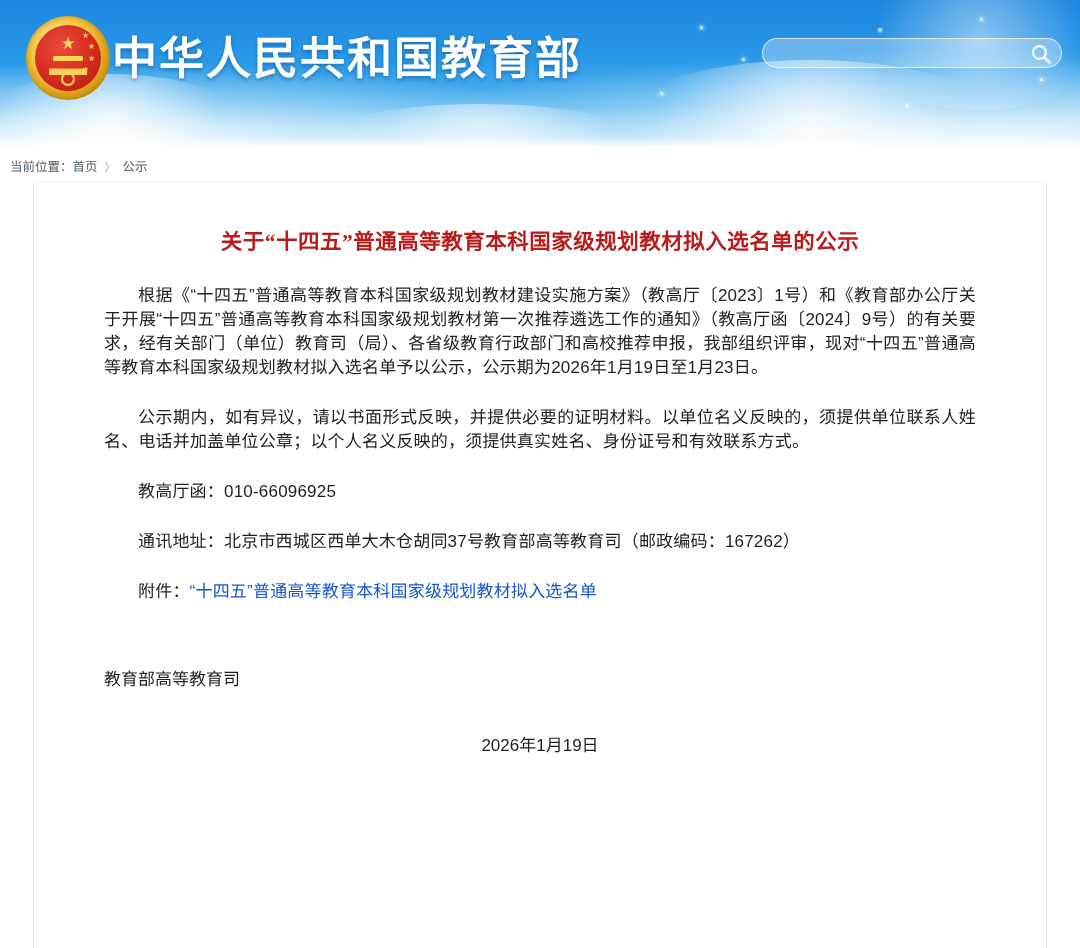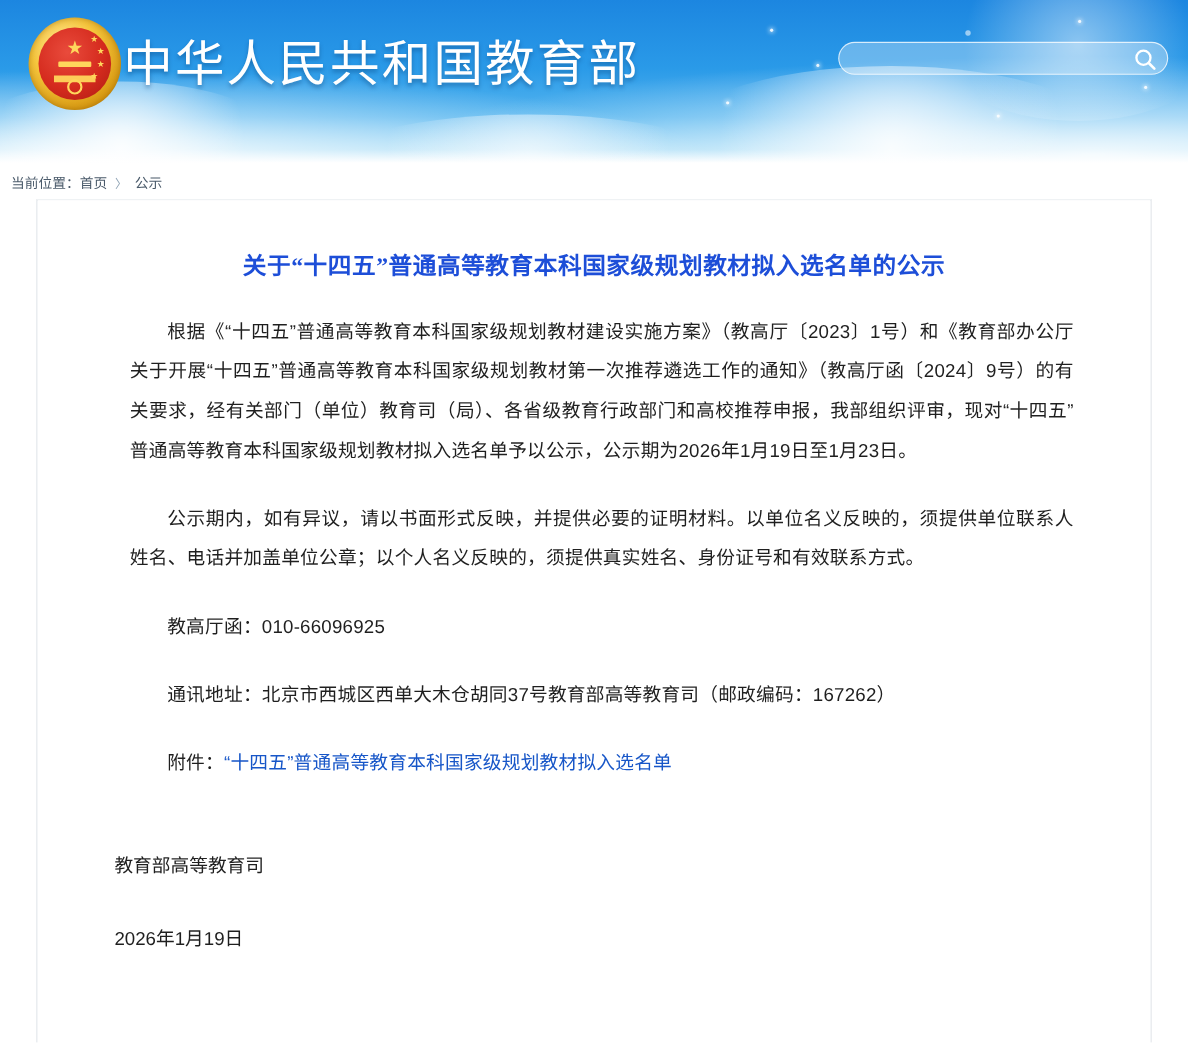--- a/index.html
+++ b/index.html
@@ -89,21 +89,21 @@
     width: 14px; height: 14px; border: 2px solid #ffd65c; border-radius: 50%;
   }
 
   
   .title-cn {
     position: absolute;
     left: 112px; top: 22px;
     color: #ffffff;
     font-family: "Liberation Serif", "DejaVu Serif", serif;
     font-size: 45px;
-    font-weight: normal;
+    font-weight: bold;
     letter-spacing: 2px;
     text-shadow: 0 2px 4px rgba(0,40,90,.35);
     white-space: nowrap;
   }
   .title-en {
     position: absolute;
     left: 146px; top: 75px;
     color: #ffffff;
     font-size: 14.5px;
     font-weight: bold;
@@ -165,48 +165,48 @@
   }
   .doc {
     padding: 44px 70px 0 70px;
   }
   .doc-title {
     margin: 0 0 26px 0;
     text-align: center;
     font-family: "Liberation Serif", "DejaVu Serif", serif;
     font-size: 21.5px;
     font-weight: bold;
-    color: #1d4ed8;
+    color: #b91c1c;
     letter-spacing: .5px;
     line-height: 1.5;
   }
   .para {
-    margin: 0 0 26px 14px;
+    margin: 0 0 26px 0;
     font-size: 17px;
-    line-height: 36px;
+    line-height: 24px;
     color: #1f1f1f;
     text-align: justify;
     letter-spacing: .2px;
   }
   .para.indent { text-indent: 2em; }
   .link {
     color: #1756c8;
     text-decoration: none;
   }
   .sign {
     margin: 58px 0 0 0;
     text-align: left;
     padding-right: 0px;
     font-size: 17px;
     line-height: 36px;
     color: #1f1f1f;
   }
   .sign-date {
     margin: 30px 0 0 0;
-    text-align: left;
+    text-align: center;
     font-size: 17px;
     line-height: 36px;
     color: #1f1f1f;
   }
 </style>
 </head>
 <body>
 
 <div id="page">
 

